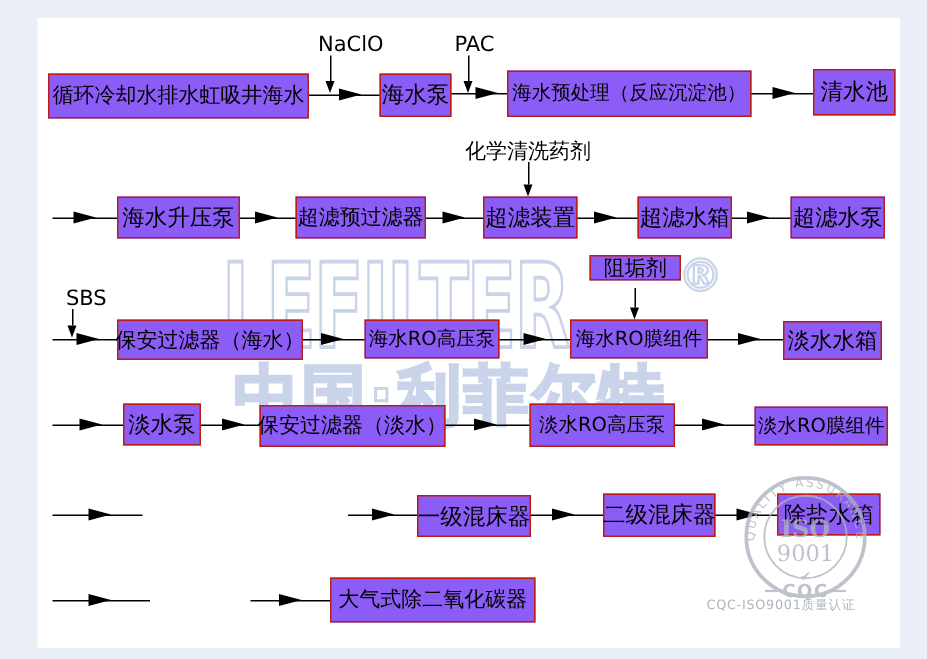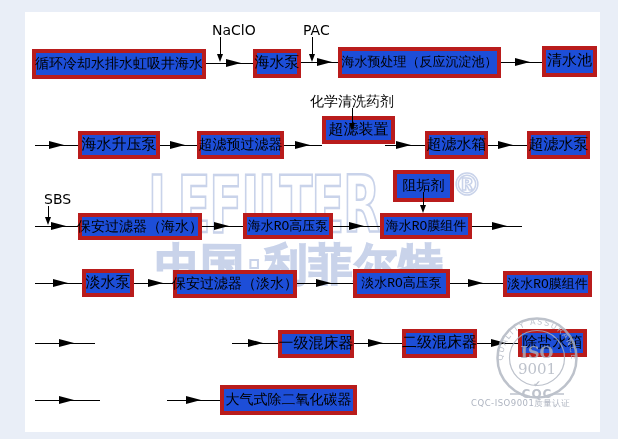--- a/index.html
+++ b/index.html
@@ -10,23 +10,23 @@
   
   .wm-brand{position:absolute;left:148px;top:166px;z-index:1;font-size:78px;font-weight:bold;
             letter-spacing:-2px;color:transparent;-webkit-text-stroke:2.5px #c9d3ea;
             transform:scaleX(0.62);transform-origin:left top;line-height:1;white-space:nowrap;}
   .wm-reg{position:absolute;left:452px;top:170px;z-index:1;font-size:30px;font-weight:bold;
           color:transparent;-webkit-text-stroke:1.5px #c9d3ea;line-height:1;}
   .wm-cn{position:absolute;left:156px;top:243px;z-index:1;font-size:43px;font-weight:bold;
          letter-spacing:2px;color:transparent;-webkit-text-stroke:2px #c9d3ea;line-height:1;white-space:nowrap;}
 
   
-  .bx{position:absolute;z-index:2;border:4px solid #b91c1c;background:#1d4ed8;box-sizing:border-box;
+  .bx{position:absolute;z-index:2;border:1px solid #b91c1c;background:#8b5cf6;box-sizing:border-box;
       display:flex;align-items:center;justify-content:center;font-size:15px;line-height:1;
-      white-space:nowrap;font-family:Liberation Mono, monospace;}
+      white-space:nowrap;}
 
   
   .lb{position:absolute;z-index:3;font-size:14px;line-height:1;white-space:nowrap;}
 
   
   .hc{position:absolute;z-index:3;height:0;border-top:1px solid #000;}
   .ah{position:absolute;top:-5px;width:0;height:0;display:block;
       border-style:solid;border-color:transparent;border-width:4.5px 0 4.5px 15px;border-left-color:#000;}
   
   .vc{position:absolute;z-index:3;width:0;border-left:1px solid #000;}
@@ -78,21 +78,21 @@
       <i class="ah" style="left:10px"></i>
     </div>
   <div class="bx" style="left:197px;top:131px;width:87px;height:28px;font-size:14px">超滤预过滤器</div>
   <div class="hc" style="left:284px;top:145px;width:38px">
       <i class="ah" style="left:11px"></i>
     </div>
   <div class="lb" style="left:310px;top:94px">化学清洗药剂</div>
   <div class="vc" style="left:352px;top:108px;height:15px">
       <i class="va"></i>
     </div>
-  <div class="bx" style="left:322px;top:116px;width:73px;height:28px">超滤装置</div>
+  <div class="bx" style="left:322px;top:131px;width:63px;height:28px">超滤装置</div>
   <div class="hc" style="left:385px;top:145px;width:40px">
       <i class="ah" style="left:11px"></i>
     </div>
   <div class="bx" style="left:425px;top:131px;width:63px;height:28px">超滤水箱</div>
   <div class="hc" style="left:488px;top:145px;width:39px">
       <i class="ah" style="left:10px"></i>
     </div>
   <div class="bx" style="left:527px;top:131px;width:63px;height:28px">超滤水泵</div>
 
   <div class="lb" style="left:44px;top:192px">SBS</div>
@@ -103,28 +103,29 @@
       <i class="ah" style="left:16px"></i>
     </div>
   <div class="bx" style="left:78px;top:213px;width:124px;height:27px;font-size:14px">保安过滤器（海水）</div>
   <div class="hc" style="left:202px;top:226px;width:41px">
       <i class="ah" style="left:12px"></i>
     </div>
   <div class="bx" style="left:243px;top:213px;width:90px;height:26px;font-size:13px">海水RO高压泵</div>
   <div class="hc" style="left:333px;top:226px;width:47px">
       <i class="ah" style="left:16px"></i>
     </div>
-  <div class="bx" style="left:393px;top:170px;width:61px;height:32px;font-size:14px">阻垢剂</div>
+  <div class="bx" style="left:393px;top:170px;width:61px;height:17px;font-size:14px">阻垢剂</div>
   <div class="vc" style="left:423px;top:192px;height:13px">
       <i class="va"></i>
     </div>
   <div class="bx" style="left:380px;top:213px;width:92px;height:26px;font-size:13px">海水RO膜组件</div>
   <div class="hc" style="left:472px;top:226px;width:50px">
       <i class="ah" style="left:20px"></i>
     </div>
+  <div class="bx" style="left:522px;top:214px;width:66px;height:26px">淡水水箱</div>
 
   <div class="hc" style="left:35px;top:283px;width:47px">
       <i class="ah" style="left:18px"></i>
     </div>
   <div class="bx" style="left:82px;top:269px;width:52px;height:28px">淡水泵</div>
   <div class="hc" style="left:134px;top:283px;width:39px">
       <i class="ah" style="left:14px"></i>
     </div>
   <div class="bx" style="left:173px;top:270px;width:124px;height:28px;font-size:14px">保安过滤器（淡水）</div>
   <div class="hc" style="left:297px;top:283px;width:56px">

